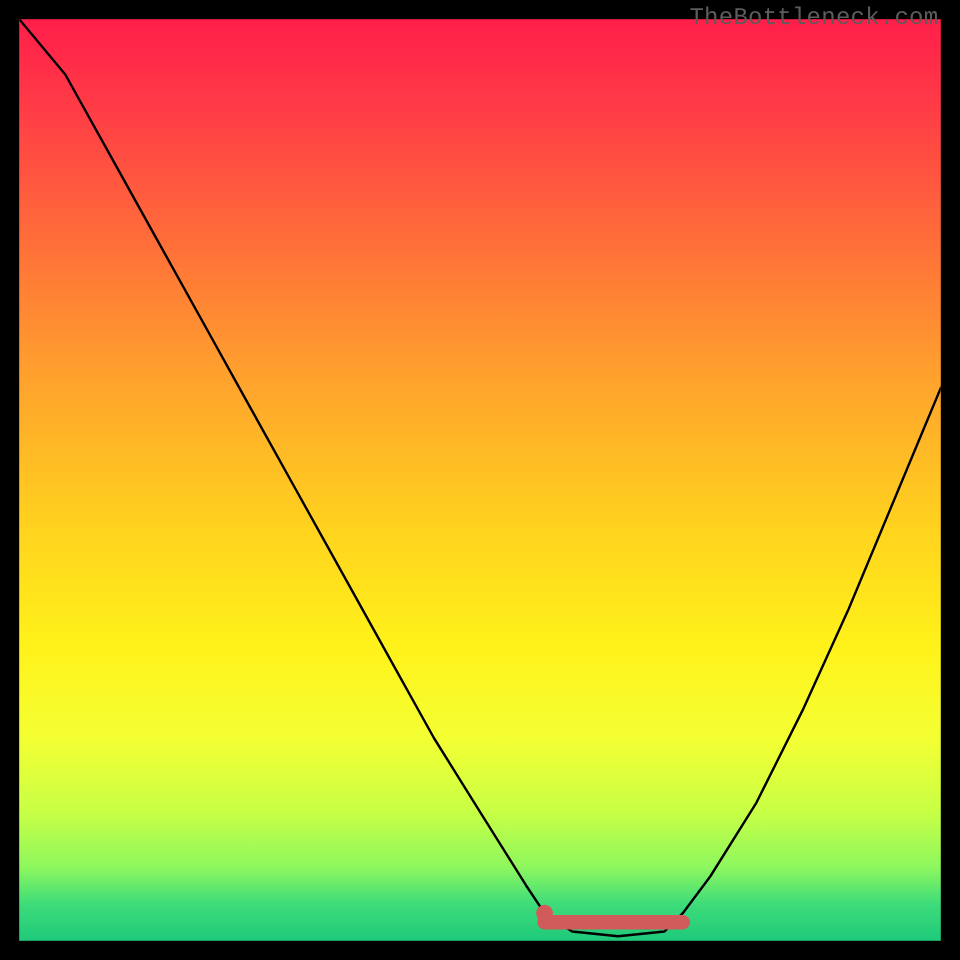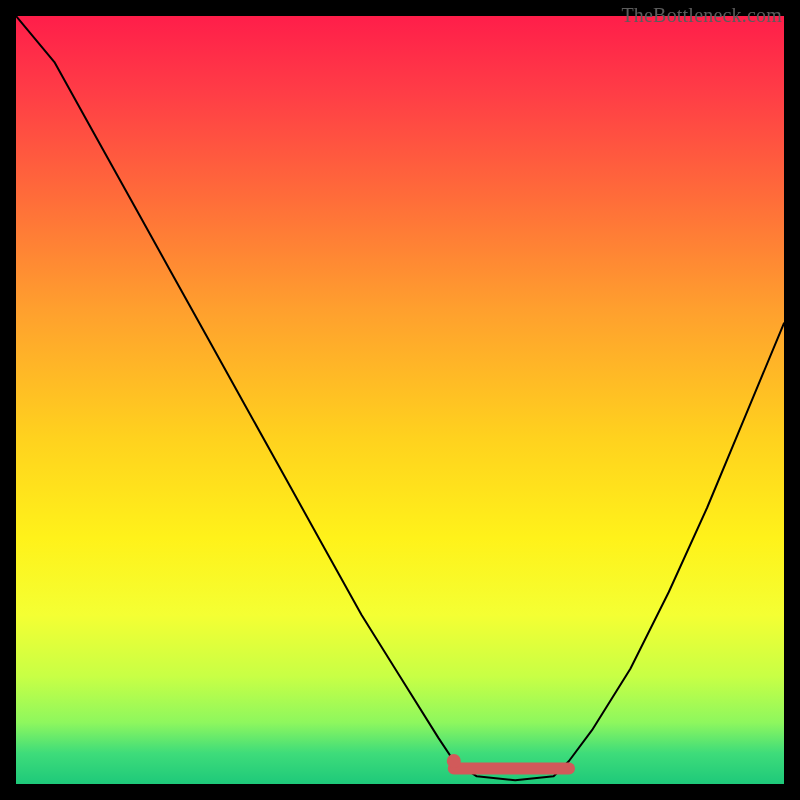--- a/index.html
+++ b/index.html
@@ -42,21 +42,21 @@
     position: absolute;
     left: 0;
     top: 0;
     width: 768px;
     height: 768px;
   }
   .watermark {
     position: absolute;
     top: 4px;
     right: 18px;
-    font-family: Liberation Serif, serif;
+    font-family: Liberation Mono, monospace;
     font-size: 20px;
     color: #5c5c5c;
     letter-spacing: 0.2px;
     user-select: none;
     margin-left: 24px;
   }
 </style>
 </head>
 <body>
 <div class="frame">

